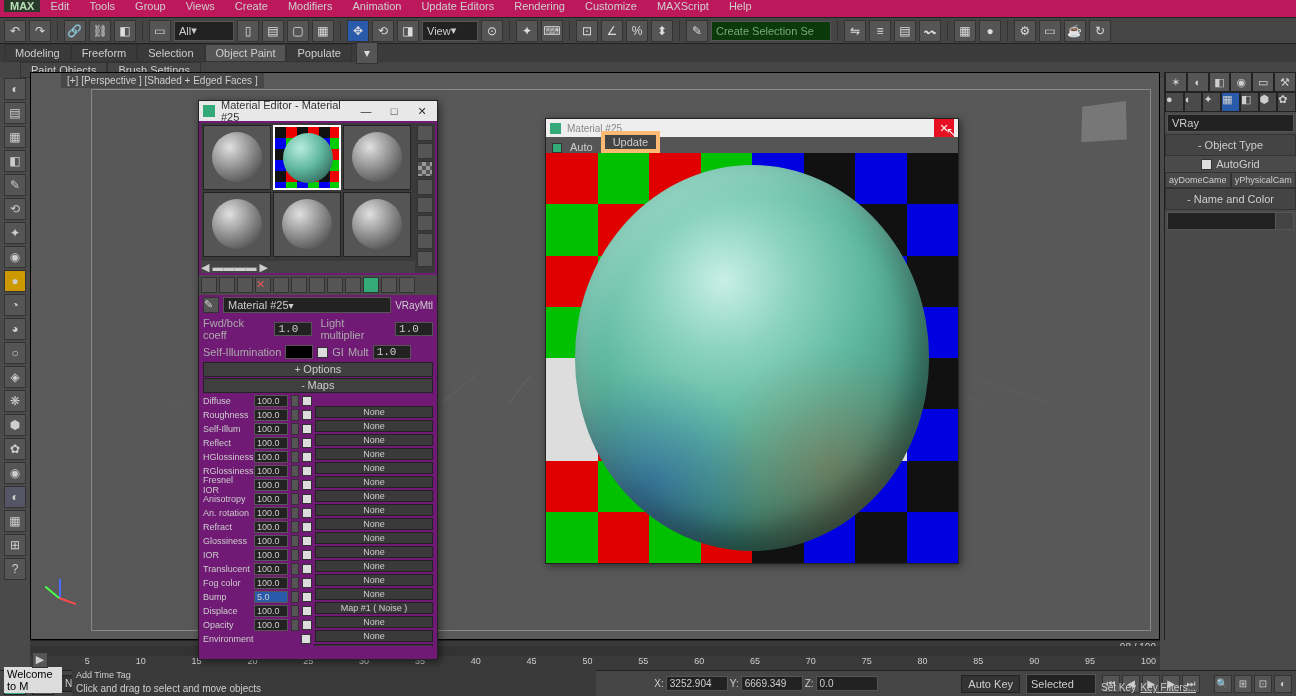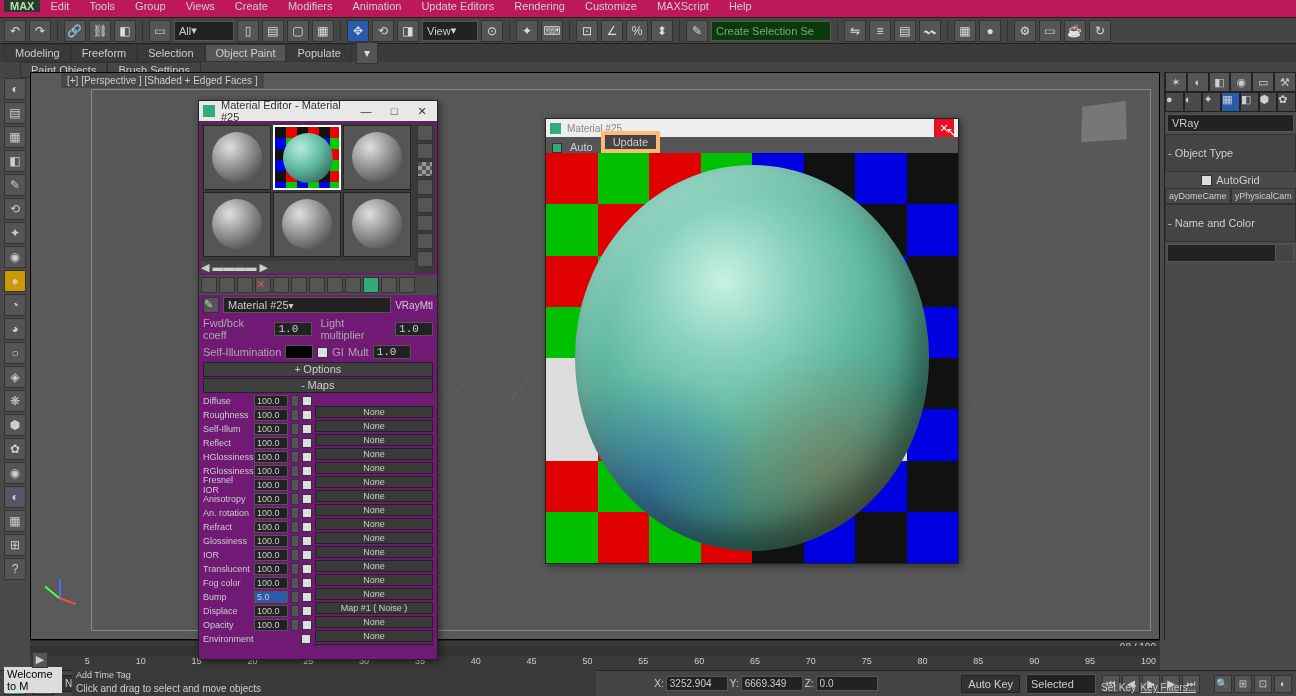--- a/index.html
+++ b/index.html
@@ -40,21 +40,21 @@
 
 .lefttools { position: absolute; left: 2px; top: 72px; width: 26px; bottom: 56px; display: flex; flex-direction: column; gap: 2px; padding-top: 6px; }
 .lefttools .lt { width: 22px; height: 22px; background: #555; border: 1px solid #333; margin-left: 2px; display: flex; align-items: center; justify-content: center; font-size: 12px; }
 
 
 .cmdpanel { position: absolute; right: 0; top: 72px; width: 132px; bottom: 56px; background: #4a4a4a; border-left: 1px solid #222; }
 .cmdpanel .tabs { display: flex; height: 20px; }
 .cmdpanel .tabs .t { flex: 1; border: 1px solid #222; background: #555; display: flex; align-items: center; justify-content: center; }
 .cmdpanel .subtabs { display: flex; height: 20px; }
 .cmdpanel .subtabs .t { flex: 1; border: 1px solid #222; background: #4a4a4a; }
-.cmdpanel .section { padding: 12px 2px; border: 1px solid #333; background: #444; }
+.cmdpanel .section { text-align: center; padding: 4px 2px; border: 1px solid #333; background: #444; }
 .cmdpanel .catrow { display: flex; }
 .cmdpanel .catrow .c { flex: 1; border: 1px solid #333; padding: 2px 0; text-align: center; font-size: 9px; }
 .cmdpanel .dropdown { height: 18px; background: #222; border: 1px solid #555; margin: 2px; padding-left: 4px; display: flex; align-items: center; }
 .cmdpanel .nameinput { height: 18px; background: #222; border: 1px solid #555; margin: 2px; display: flex; }
 .cmdpanel .nameinput .field { flex: 1; }
 .cmdpanel .nameinput .swatch { width: 18px; background: #444; border-left: 1px solid #555; }
 
 
 .timetrack { position: absolute; left: 30px; right: 136px; bottom: 40px; height: 16px; background: #3a3a3a; border-top: 1px solid #222; }
 .timetrack .scroll { position: absolute; right: 0; bottom: 0; height: 10px; width: 100%; background: #333; }

